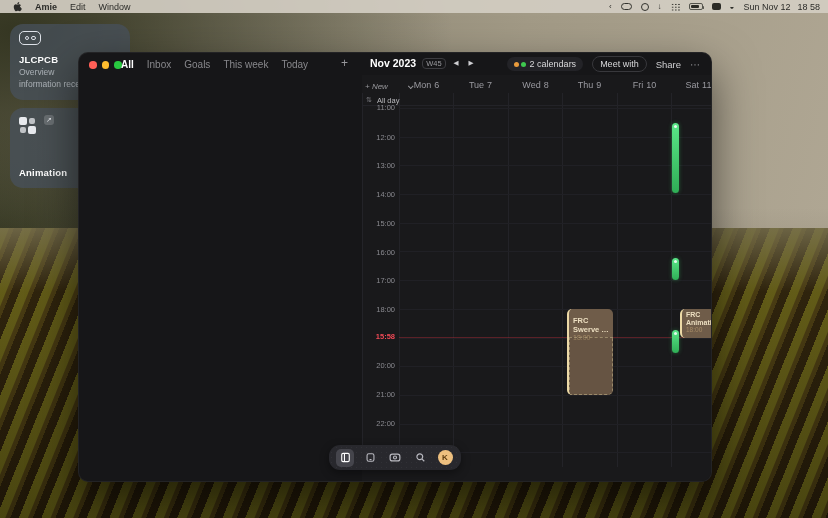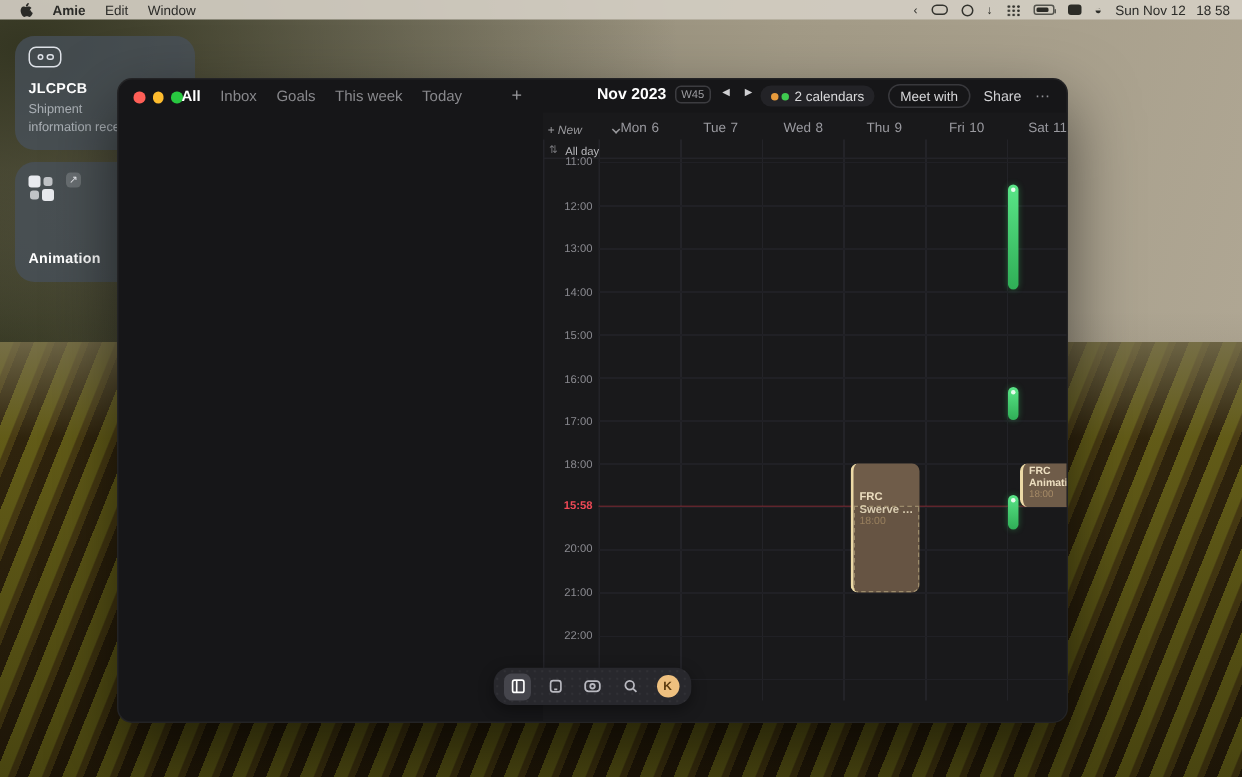--- a/index.html
+++ b/index.html
@@ -66,21 +66,21 @@
     box-shadow:0 18px 45px rgba(0,0,0,.55); font-size:10px; color:#ddd; }
 
   
   .lights { position:absolute; left:10px; top:8px; display:flex; gap:5px; }
   .lights i { width:7.5px; height:7.5px; border-radius:50%; }
   .lights .r{ background:#ff5f57; } .lights .y{ background:#febc2e; } .lights .g{ background:#28c840; }
   .tabs { position:absolute; left:42px; top:4px; height:15px; display:flex; gap:13px; align-items:center; }
   .tab { font-size:10px; color:#88888c; cursor:default; white-space:nowrap; }
   .tab.active { color:#fff; font-weight:bold; }
   .add-btn { position:absolute; left:262px; top:3px; font-size:12px; color:#98989c; }
-  .cal-head { position:absolute; left:291px; top:4px; display:flex; gap:6px;margin-left:28px; }
+  .cal-head { position:absolute; left:291px; top:4px; display:flex; align-items:center; gap:6px; }
   .month { font-size:10.5px; font-weight:bold; color:#fff; white-space:nowrap; }
   .wk { font-size:7.5px; color:#9a9a9e; border:1px solid #3c3c40; border-radius:4px; padding:0 3px; line-height:9px; }
   .nav { font-size:6.5px; color:#cfcfd2; padding:0 2px; }
   .head-right { position:absolute; right:10px; top:3px; display:flex; align-items:center; gap:9px; }
   .pill { display:flex; align-items:center; gap:4px; font-size:9px; color:#d8d8da;
     border-radius:10px; padding:2px 7px; white-space:nowrap; }
   .pill.cals { background:#232327;justify-content:flex-end; }
   .pill.meet { border:1px solid #38383c; }
   .dot { width:5px; height:5px; border-radius:50%; display:inline-block; }
   .dot.o { background:#e89b3c; } .dot.g { background:#3fc94f; margin-left:-2px; }
@@ -113,21 +113,21 @@
 
   .hour { position:absolute; left:282px; width:34px; text-align:right;
     font-size:7.5px; color:#8a8a90; line-height:8px; }
   .now-label { position:absolute; left:282px; width:34px; text-align:right;
     font-size:7.5px; font-weight:bold; color:#ef4956; line-height:8px; }
   .now-dim { position:absolute; left:320px; width:324px; height:1px; top:284px; background:rgba(190,45,58,.4); }
   .now-strong { position:absolute; left:644px; width:57px; height:1.5px; top:283.5px; background:#ef4956; }
   .now-tick { position:absolute; left:643px; top:280px; width:2.5px; height:8px; border-radius:1.5px; background:#ef4956; }
 
   .event { position:absolute; background:#6f5c49; border-radius:5px; overflow:hidden;
-    border-left:2.5px solid #ecd9a6; padding:18px 4px; }
+    border-left:2.5px solid #ecd9a6; padding:8px 4px; }
   .event .l1, .event .l2 { font-size:7.5px; font-weight:bold; color:#ecdec0; line-height:8.5px; white-space:nowrap; }
   .event .tm { font-size:7px; color:#a58a66; line-height:8px; }
   .ev-thu { left:488px; top:256px; width:46px; height:86px; }
   .ev-sat { left:601px; top:256px; width:43px; height:29px; padding-top:2px; }
   .ev-sat .l1,.ev-sat .l2 { font-size:7px; line-height:7.5px; }
   .ev-sat .tm { font-size:6.5px; }
   .ev-future { position:absolute; left:0; right:0; top:28px; bottom:0;
     border:1px dashed rgba(236,217,166,.4); border-radius:0 0 5px 0; background:rgba(0,0,0,.08); }
 
   .task { position:absolute; left:593px; width:7px; border-radius:4px;
@@ -158,21 +158,21 @@
   <div class="haze"></div>
   <div class="vineyard"></div>
 </div>
 
 <div class="widget card1">
   <div class="w-icon1">
       <i></i>
       <i></i>
     </div>
   <div class="w-title">JLCPCB</div>
-  <div class="w-line">Shipment</div>
+  <div class="w-line">Overview</div>
   <div class="w-line">information recei…</div>
 </div>
 <div class="widget card2">
   <div class="w-grid">
       <i></i>
       <i></i>
       <i></i>
       <i></i>
     </div>
   <div class="w-arrow">↗</div>

